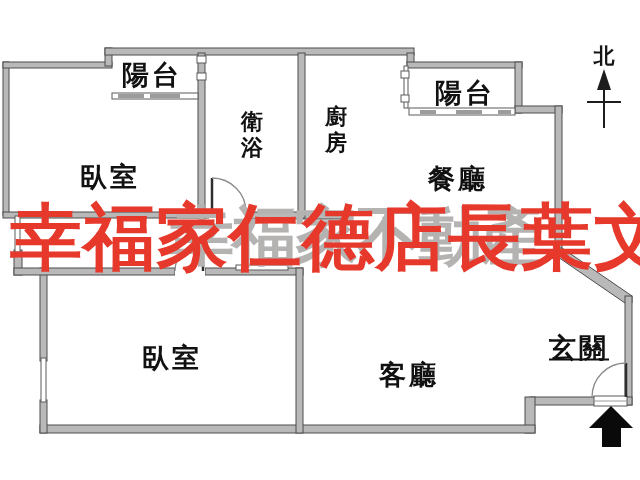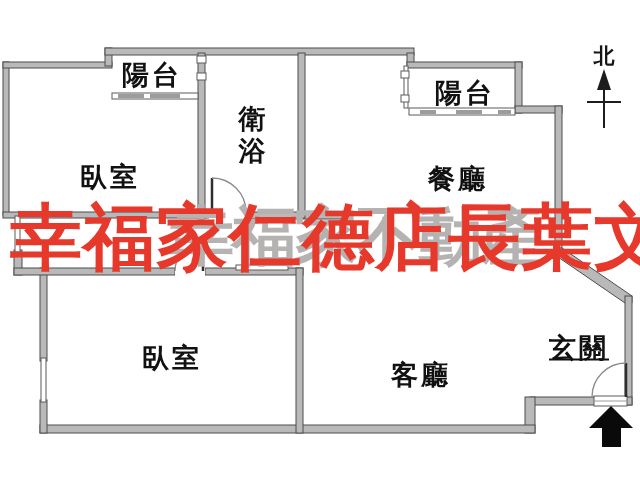--- a/index.html
+++ b/index.html
@@ -26,21 +26,21 @@
   .compass-line{stroke:#1d1d1d;stroke-width:2;fill:none;}
   .compass-head{fill:#1d1d1d;stroke:none;}
   .entry-arrow{fill:var(--arrow-black);stroke:none;}
   .room-label{
     position:absolute;transform:translate(-50%,-50%);
     font-size:27px;font-weight:700;color:var(--label-color);
     letter-spacing:3px;white-space:nowrap;line-height:1;
   }
   .room-label.vert{
     width:30px;white-space:normal;letter-spacing:0;text-align:center;line-height:1.18;
-    font-size:27px;
+    font-size:22px;
   }
   .north-label{
     position:absolute;transform:translate(-50%,-50%);
     font-size:21px;font-weight:700;color:#151515;white-space:nowrap;
   }
   .wm{position:absolute;font-weight:700;white-space:nowrap;line-height:1;}
   .wm-gray{left:170px;top:204px;font-size:64px;letter-spacing:-2px;color:var(--wm-gray);}
   .wm-red{left:10px;top:201px;font-size:72px;letter-spacing:1px;color:var(--wm-red);}
 </style>
 </head>
@@ -126,24 +126,25 @@
 
     <g>
       <polygon class="entry-arrow" points="589,428 611,406 633,428"></polygon>
       <rect class="entry-arrow" x="602" y="428" width="19" height="19"></rect>
     </g>
   </svg>
 
   <div class="room-label" style="left:152px;top:74px;">陽台</div>
   <div class="room-label" style="left:110px;top:176px;">臥室</div>
   <div class="room-label vert" style="left:252px;top:135px;">衛浴</div>
+  <div class="room-label vert" style="left:336px;top:130px;">廚房</div>
   <div class="room-label" style="left:465px;top:92px;">陽台</div>
   <div class="room-label" style="left:458px;top:162px;margin-top:16px;">餐廳</div>
   <div class="room-label" style="left:172px;top:357px;">臥室</div>
-  <div class="room-label" style="left:409px;top:374px;margin-left:12px;">客廳</div>
+  <div class="room-label" style="left:409px;top:374px;">客廳</div>
   <div class="room-label" style="left:579px;top:347px;text-decoration:underline;">玄關</div>
 
   <div class="north-label" style="left:604px;top:56px;">北</div>
 
   <div class="wm wm-gray">幸福家不動產</div>
   <div class="wm wm-red">幸福家仁德店長葉文勝</div>
 
 </div>
 
 </body></html>

